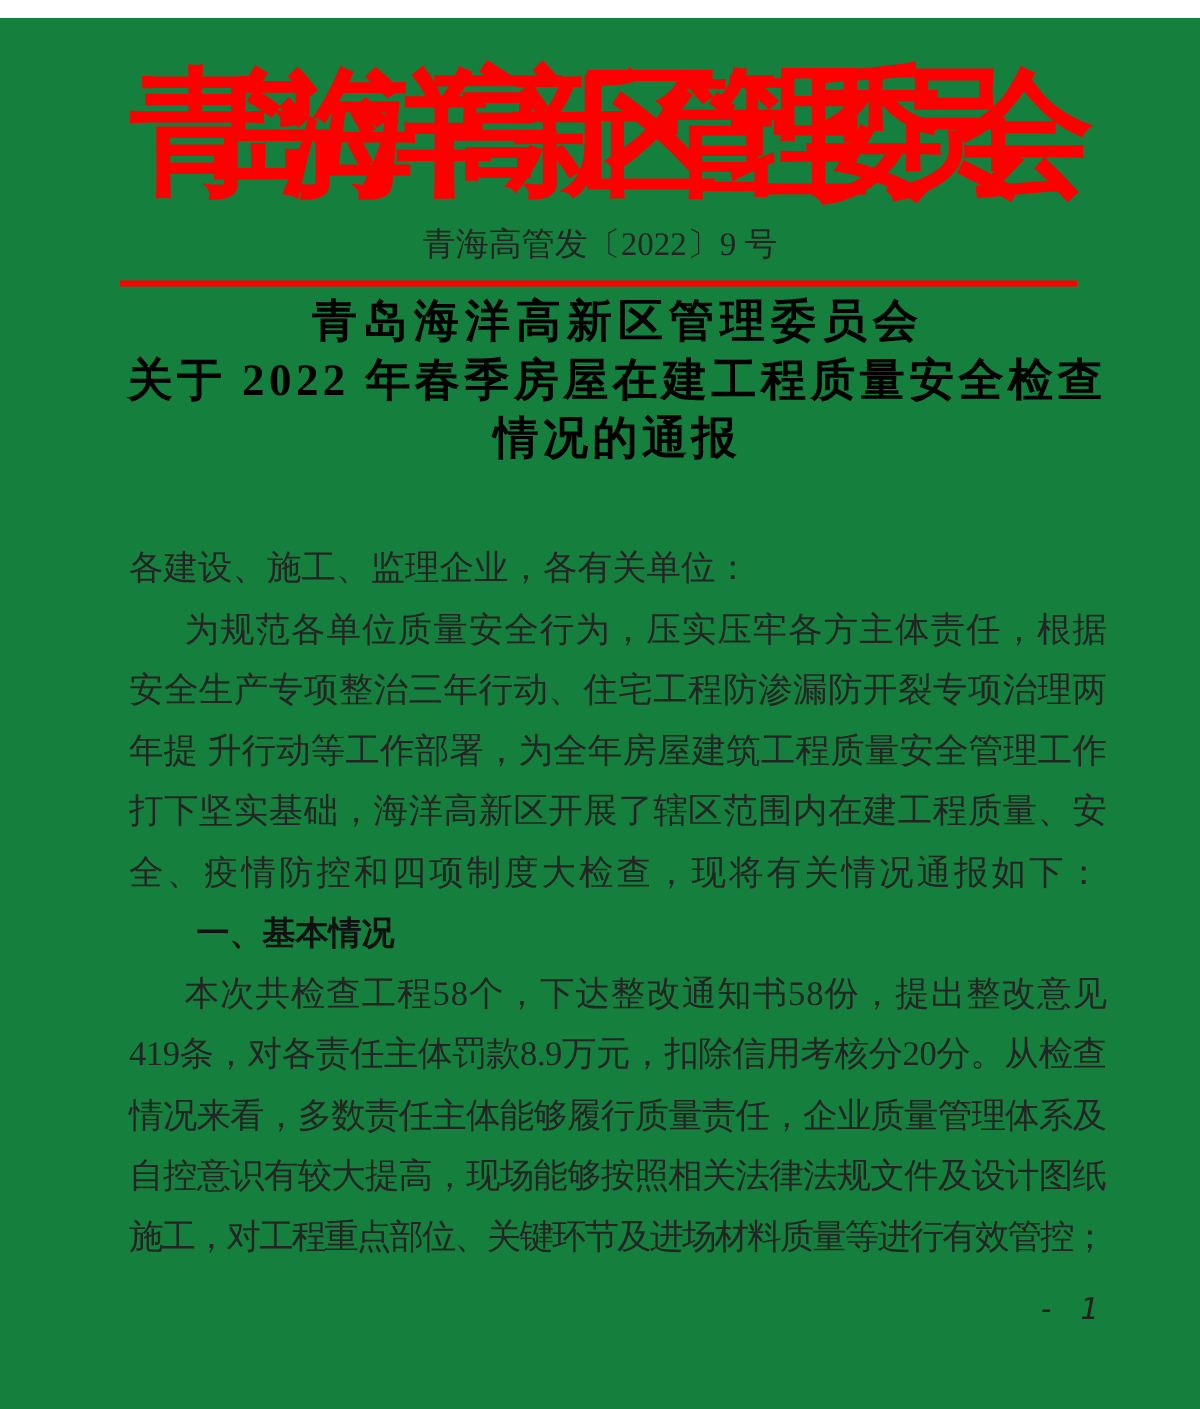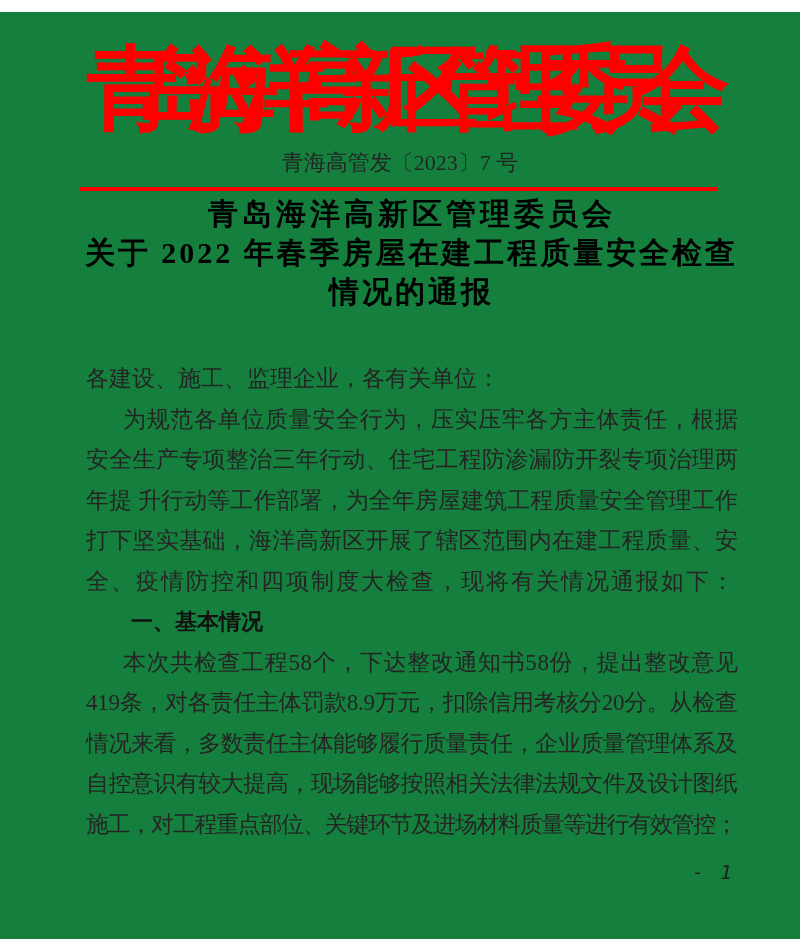--- a/index.html
+++ b/index.html
@@ -117,21 +117,21 @@
 </style>
 </head>
 <body>
 
 <div class="page">
 
   <svg class="masthead-svg" width="800" height="110">
     <text class="masthead-text" x="408" y="88" text-anchor="middle" textLength="643" lengthAdjust="spacing-and-glyphs">青岛海洋高新区管理委员会</text>
   </svg>
 
-  <div class="doc-number">青海高管发〔2023〕7 号</div>
+  <div class="doc-number">青海高管发〔2022〕9 号</div>
 
   <div class="red-divider"></div>
 
   <div class="doc-title">
     <svg class="title-line-svg">
       <text class="title-text" x="410" y="29" text-anchor="middle" textLength="404" lengthAdjust="spacing-and-glyphs">青岛海洋高新区管理委员会</text>
     </svg>
     <svg class="title-line-svg">
       <text class="title-text" x="410" y="29" text-anchor="middle" textLength="650" lengthAdjust="spacing-and-glyphs">关于 2022 年春季房屋在建工程质量安全检查</text>
     </svg>

